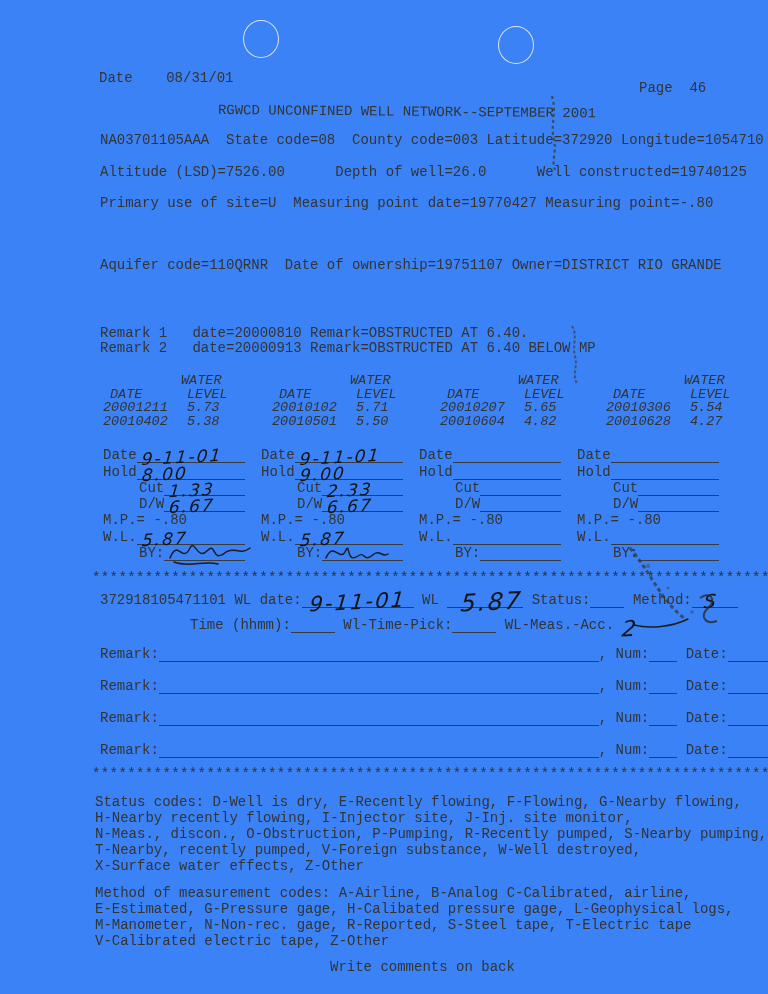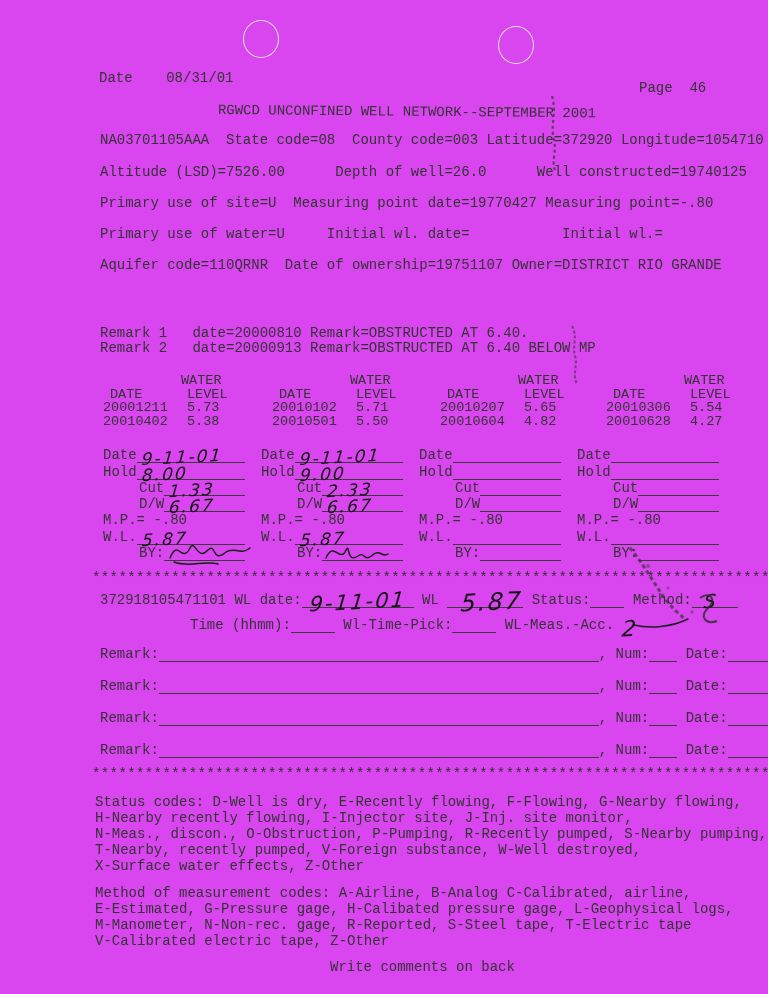--- a/index.html
+++ b/index.html
@@ -1,25 +1,25 @@
 <!DOCTYPE html>
 <html><head>
 <meta charset="utf-8">
 <style>
   html,body{margin:0;padding:0;background:#ffffff;}
   .page{
-    position:relative;width:768px;height:994px;background:#d946ef;
+    position:relative;width:768px;height:994px;background:#3b82f6;
     overflow:hidden;font-family:"Liberation Mono",monospace;color:#343434;
   }
   .line{position:absolute;white-space:pre;font-size:14px;line-height:15px;letter-spacing:0;}
   .tilt1{transform:rotate(0.5deg);transform-origin:left top;}
   .hole{position:absolute;width:34px;height:36px;border:1px solid #e3e3e0;border-radius:50%;}
   
   .wl-group{position:absolute;top:374px;width:165px;}
-  .wl-line{display:flex;height:13.5px;font-size:13.5px;line-height:13.5px;white-space:pre;}
+  .wl-line{display:flex;height:13.5px;font-size:13.5px;line-height:13.5px;white-space:pre;font-style:italic;}
   .wl-h1{padding-left:78px;}
   .wl-c1{width:84px;}
   .wl-h2 .wl-c1{padding-left:7px;box-sizing:border-box;}
   
   .fb{position:absolute;top:447px;width:142px;}
   .fb-row{display:flex;align-items:flex-end;height:16.3px;font-size:14px;line-height:15px;white-space:pre;}
   .fb-ind{padding-left:8px;margin-left:28px;}
   .fb-fill{flex:1;position:relative;border-bottom:1.4px solid #3a3a3a;height:14px;}
   .hw{
     font-family:"DejaVu Sans",sans-serif;font-style:italic;color:#141414;
@@ -50,21 +50,20 @@
   <div class="hole" style="left:243px;top:20px"></div>
   <div class="hole" style="left:498px;top:26px"></div>
 
   <div class="line" style="left:99px;top:71px"><span>Date</span><span>    </span><span>08/31/01</span></div>
   <div class="line" style="left:639px;top:81px">Page  46</div>
   <div class="line tilt1" style="left:218px;top:103px">RGWCD UNCONFINED WELL NETWORK--SEPTEMBER 2001</div>
 
   <div class="line" style="left:100px;top:133px">NA03701105AAA  State code=08  County code=003 Latitude=372920 Longitude=1054710</div>
   <div class="line" style="left:100px;top:165px">Altitude (LSD)=7526.00      Depth of well=26.0      Well constructed=19740125</div>
   <div class="line" style="left:100px;top:196px">Primary use of site=U  Measuring point date=19770427 Measuring point=-.80</div>
-  <div class="line" style="left:100px;top:227px">Primary use of water=U     Initial wl. date=           Initial wl.=</div>
   <div class="line" style="left:100px;top:258px">Aquifer code=110QRNR  Date of ownership=19751107 Owner=DISTRICT RIO GRANDE</div>
 
   <div class="line" style="left:100px;top:326px">Remark 1   date=20000810 Remark=OBSTRUCTED AT 6.40.</div>
   <div class="line" style="left:100px;top:341px">Remark 2   date=20000913 Remark=OBSTRUCTED AT 6.40 BELOW MP</div>
 
   <div class="wl-group" style="left:103px">
     <div class="wl-line wl-h1">WATER</div>
     <div class="wl-line wl-h2"><span class="wl-c1">DATE</span><span>LEVEL</span></div>
     <div class="wl-line"><span class="wl-c1">20001211</span><span>5.73</span></div>
     <div class="wl-line"><span class="wl-c1">20010402</span><span>5.38</span></div>

